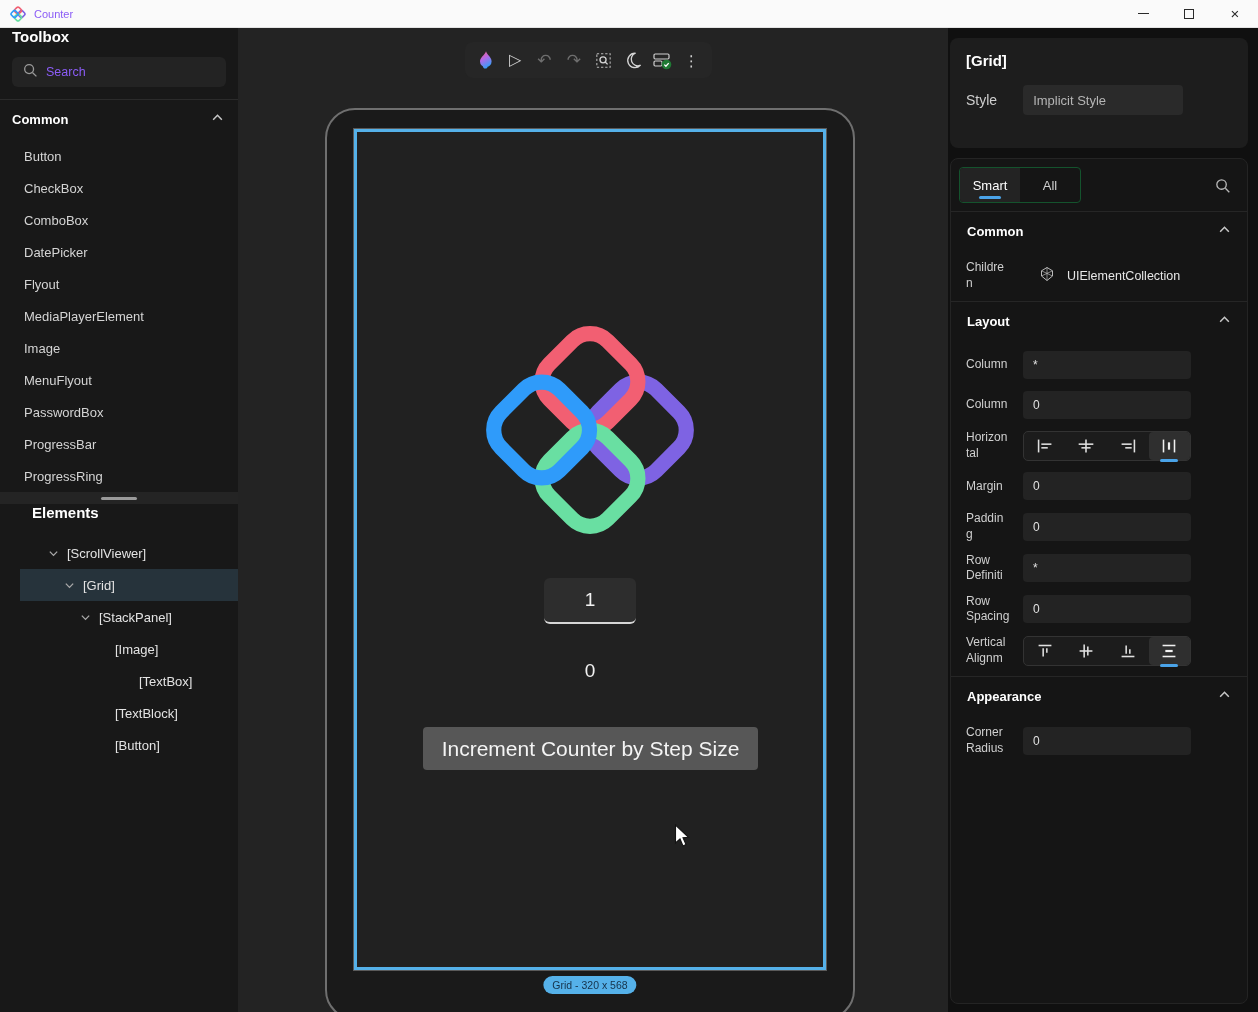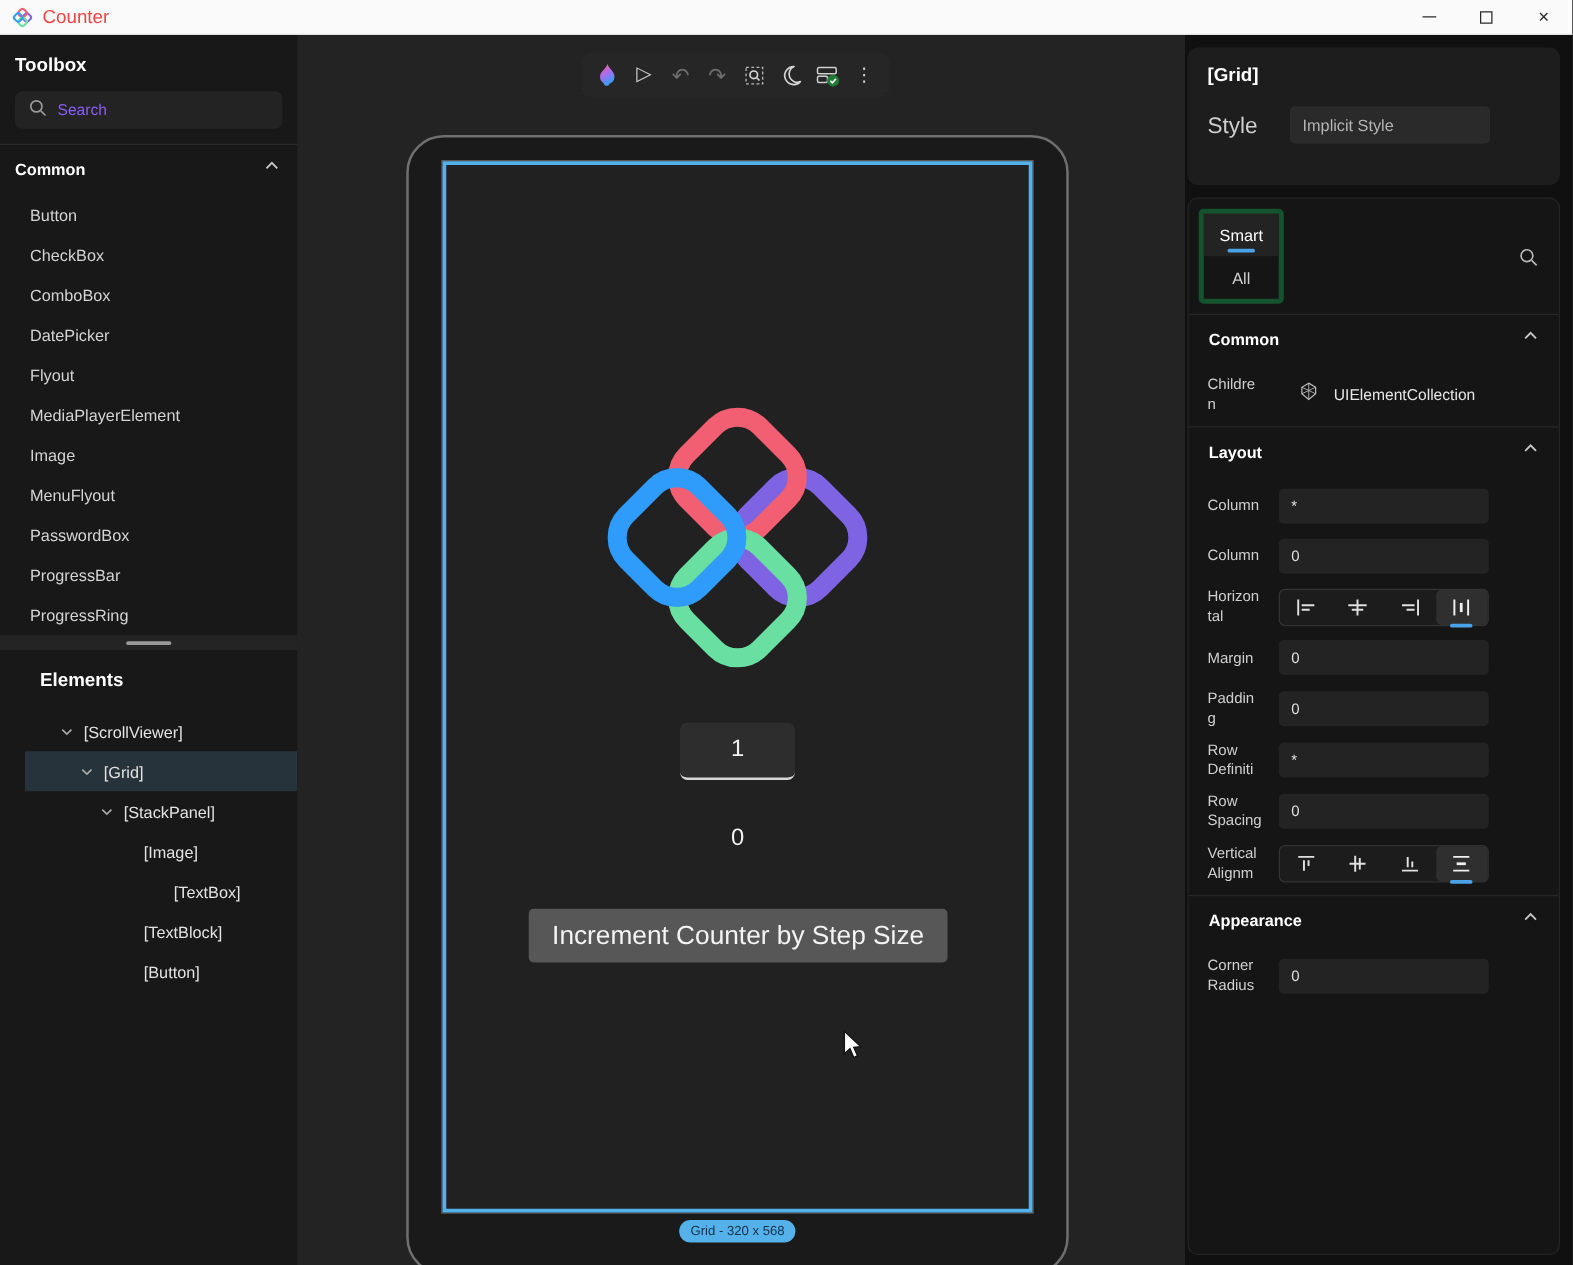--- a/index.html
+++ b/index.html
@@ -5,31 +5,31 @@
   * { box-sizing: border-box; margin: 0; padding: 0; }
   html,body { width:1258px; height:1012px; }
   body {
     font-family: "Liberation Sans", sans-serif;
     background:#232323; color:#e4e4e4; overflow:hidden; position:relative;
   }
   
   .titlebar { position:absolute; top:0; left:0; right:0; height:28px; background:#fafafa;
     display:flex; align-items:center; border-bottom:1px solid #e3e3e3; z-index:50; }
   .titlebar .app-icon { width:16px; height:16px; margin:0 8px 0 10px; display:flex; align-items:center; }
-  .titlebar .title { font-size:15px; color:#ef4444;text-align:center; }
+  .titlebar .title { font-size:11px; color:#8b5cf6;text-align:center; }
   .win-controls { margin-left:auto; display:flex; height:100%; }
   .win-btn { width:46px; height:100%; display:flex; align-items:center; justify-content:center; color:#1b1b1b; cursor:default; }
   .win-btn .min-glyph { width:11px; height:1.4px; background:#2a2a2a; display:block; }
   .win-btn .max-glyph { width:10px; height:10px; border:1.4px solid #2a2a2a; display:block; }
   .win-btn .close-glyph { font-size:15px; line-height:1; color:#2a2a2a; }
   
   .app { position:absolute; top:28px; left:0; right:0; bottom:0; display:flex; }
   
   .sidebar { width:238px; background:#181818; display:flex; flex-direction:column; flex:none; }
-  .panel-title { font-size:15px; font-weight:bold; color:#fff; padding:16px 12px 12px 12px; }
+  .panel-title { font-size:15px; font-weight:bold; color:#fff; padding:0 12px 12px 12px; }
   .search-box { margin:0 12px 12px 12px; height:30px; background:#232323; border-radius:6px;
     display:flex; align-items:center; gap:8px; padding:0 10px; }
   .search-box .ph { font-size:12.5px; color:#8b5cf6; }
   .side-divider { height:1px; background:#2b2b2b; }
   .side-sec-header { display:flex; align-items:center; justify-content:space-between;
     padding:10px 14px 8px 12px; }
   .side-sec-header .lbl { font-size:13px; font-weight:bold; color:#fff; }
   .tool-list { padding:4px 0 0 0; }
   .tool-item { height:32px; display:flex; align-items:center; padding-left:24px; font-size:13px; color:#d4d4d4; cursor:default; }
   .splitter { height:12px; background:#242424; display:flex; align-items:center; justify-content:center; cursor:row-resize; }
@@ -62,26 +62,26 @@
     border-radius:4px; display:flex; align-items:center; justify-content:center; font-size:21px; color:#f4f4f4; cursor:default; }
   .cv-badge { position:absolute; left:50%; top:844px; transform:translateX(-50%);
     background:#55b1e9; color:#16324a; font-size:10.5px; padding:3px 9px; border-radius:9px; white-space:nowrap; }
   .cursor { position:absolute; left:317px; top:692px; z-index:9; }
   
   .inspector { width:310px; flex:none; background:#101010; position:relative; }
   .insp-card { position:absolute; left:2px; width:298px; border-radius:8px; }
   .card-head { top:10px; height:110px; background:#1d1d1d; padding:14px 16px; }
   .card-head .grid-title { font-size:15px; font-weight:bold; color:#fff; }
   .style-row { display:flex; align-items:center; gap:26px; margin-top:16px; }
-  .style-row .style-lbl { font-size:18px; color:#cfcfcf; }
+  .style-row .style-lbl { font-size:14px; color:#cfcfcf; }
   .style-input { width:160px; height:30px; background:#2a2a2a; border-radius:4px; display:flex; align-items:center;
     padding:0 10px; font-size:13px; color:#b5b5b5; }
   .card-body { top:130px; height:846px; background:#151515; border:1px solid #242424; overflow:hidden; }
   .tabs-row { display:flex; align-items:center; padding:8px 16px 8px 8px; }
-  .tab-group { display:flex; border:4px solid #14532d; border-radius:4px; overflow:hidden;flex-direction:column; }
+  .tab-group { display:flex; border:1px solid #14532d; border-radius:4px; overflow:hidden; }
   .tab { width:60px; height:34px; display:flex; align-items:center; justify-content:center;
     font-size:13px; color:#cfcfcf; position:relative; cursor:default; }
   .tab.active { background:#232323; color:#fff; }
   .tab-underline { position:absolute; bottom:3px; left:50%; transform:translateX(-50%);
     width:22px; height:3.5px; border-radius:2px; background:#4aa3e8; }
   .insp-search { margin-left:auto; display:flex; align-items:center; cursor:default; }
   .body-divider { height:1px; background:#262626; }
   .sec-header { display:flex; align-items:center; justify-content:space-between; padding:10px 16px; }
   .sec-title { font-size:13px; font-weight:bold; color:#fff; }
   .prop-row { display:flex; align-items:center; padding:0 16px 0 15px; margin:10px 0 10px 0; min-height:30px; }

